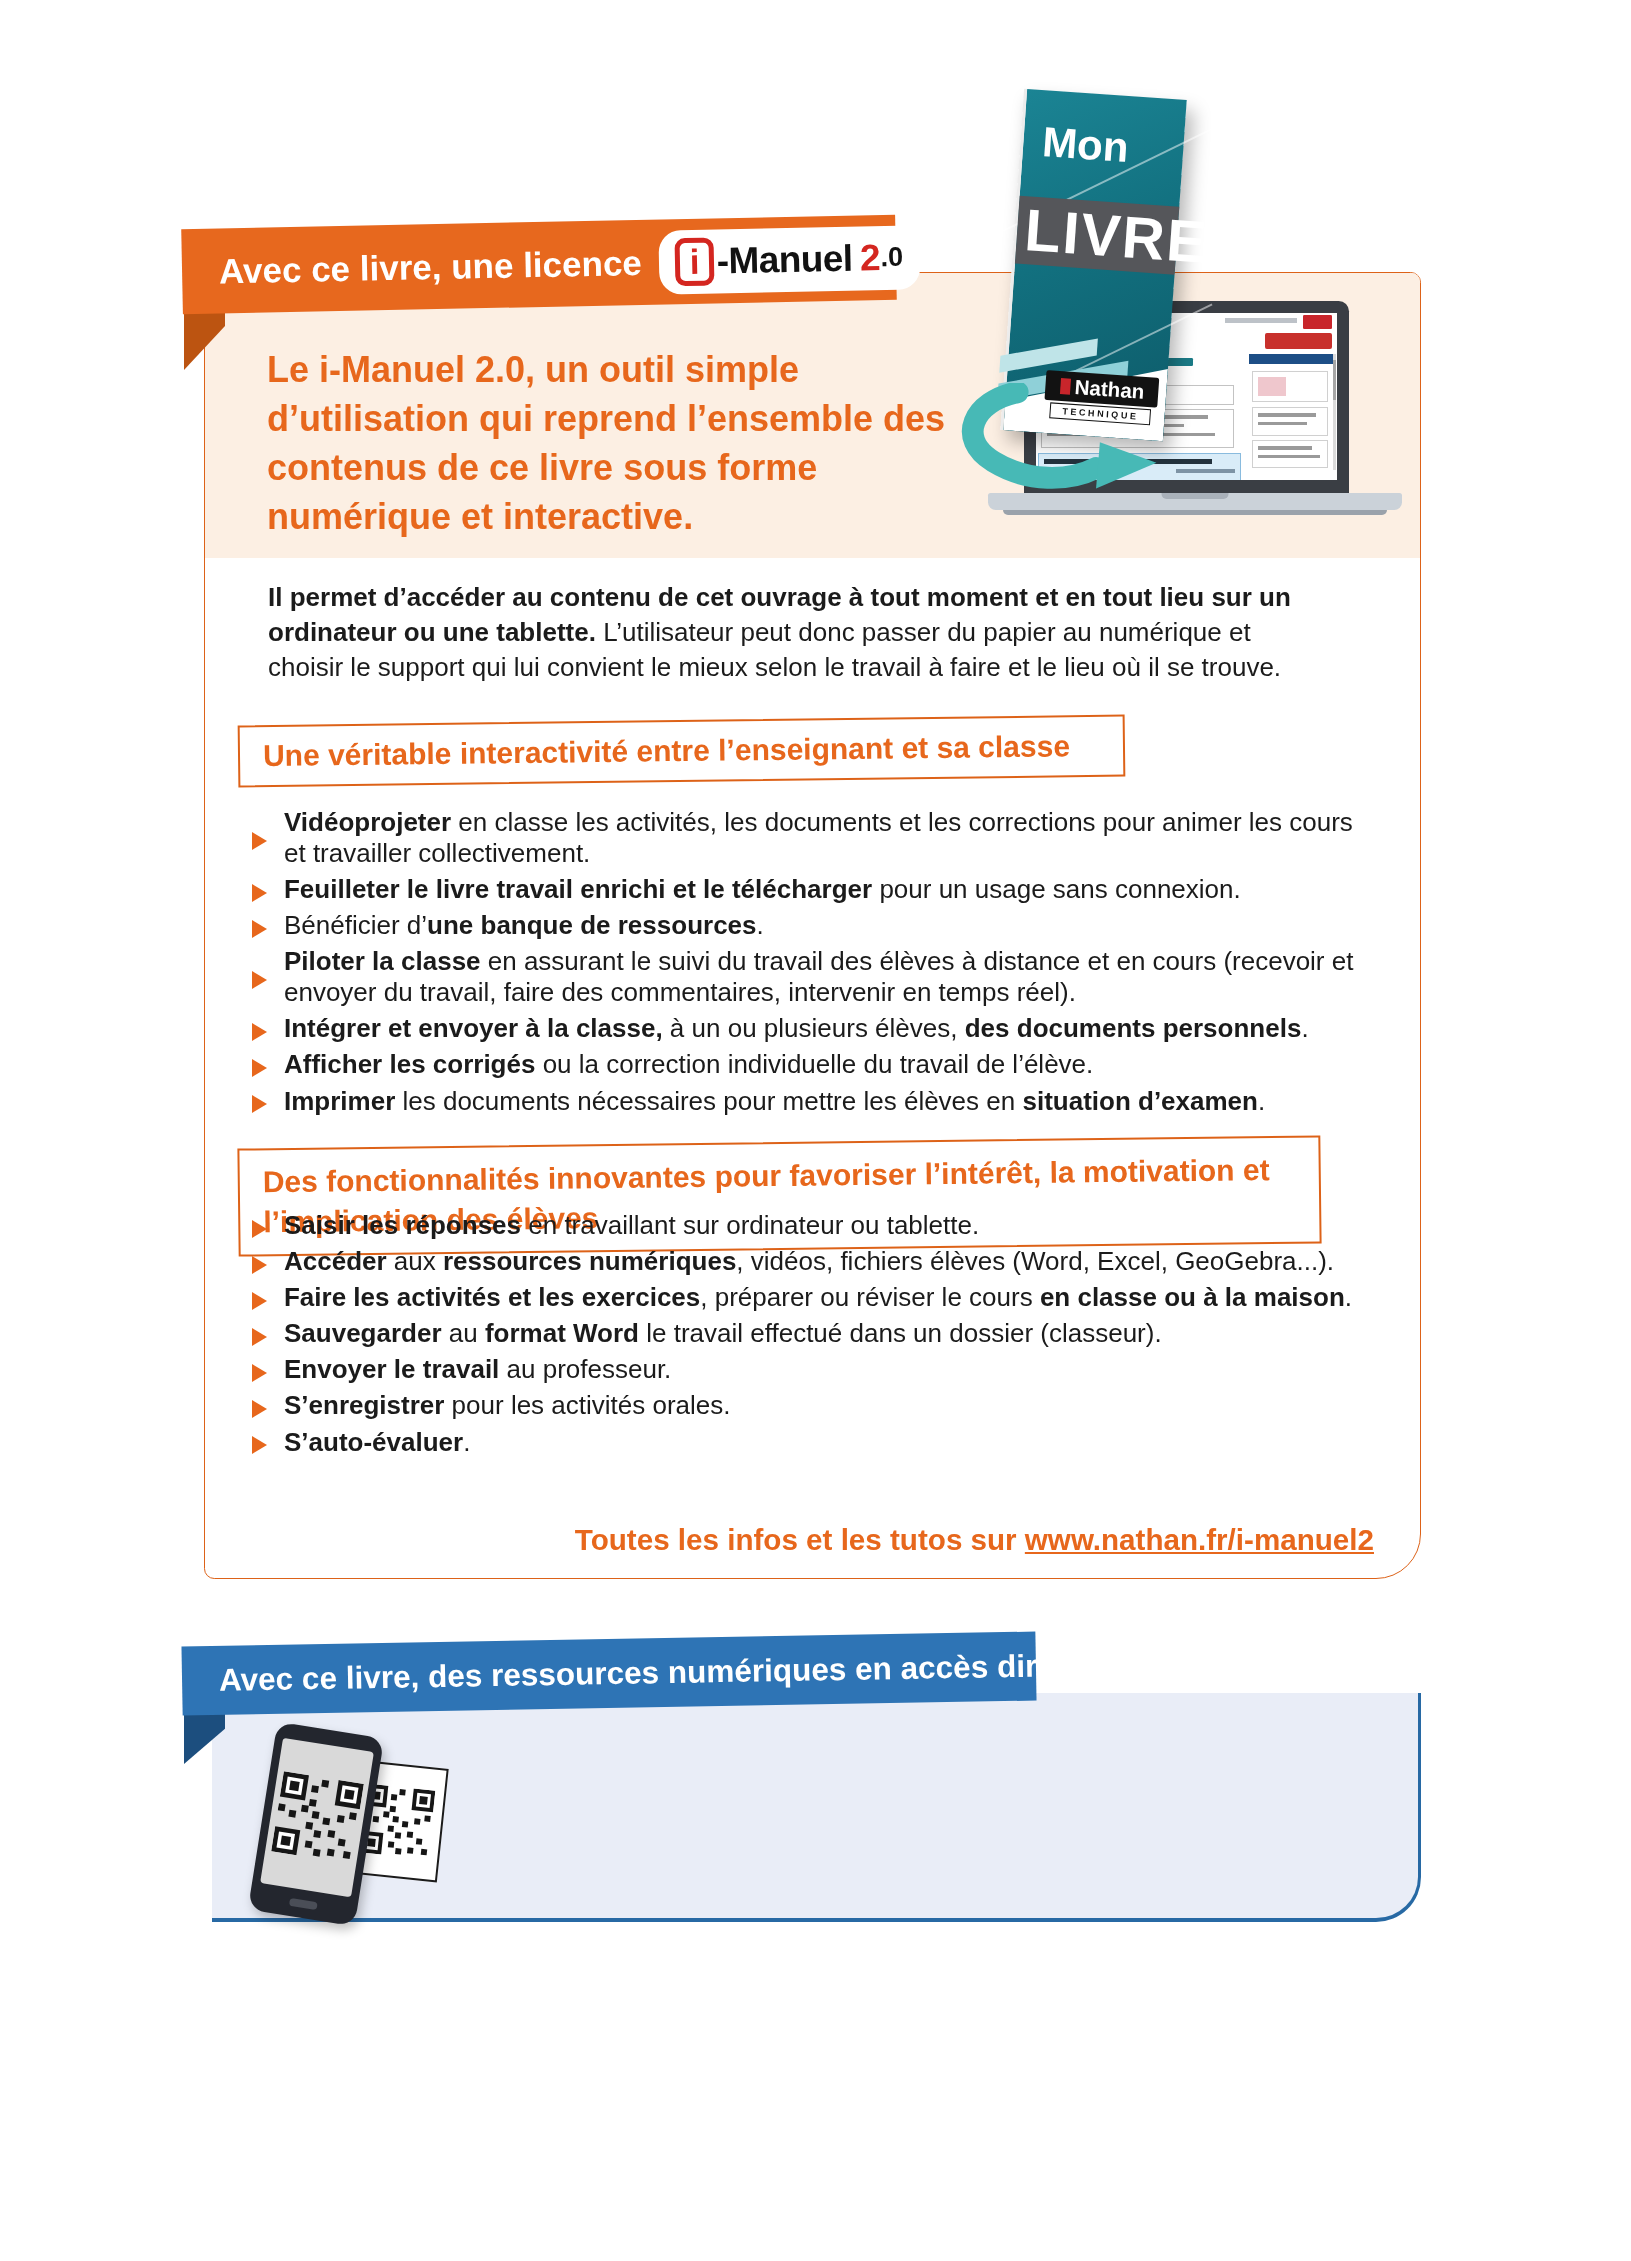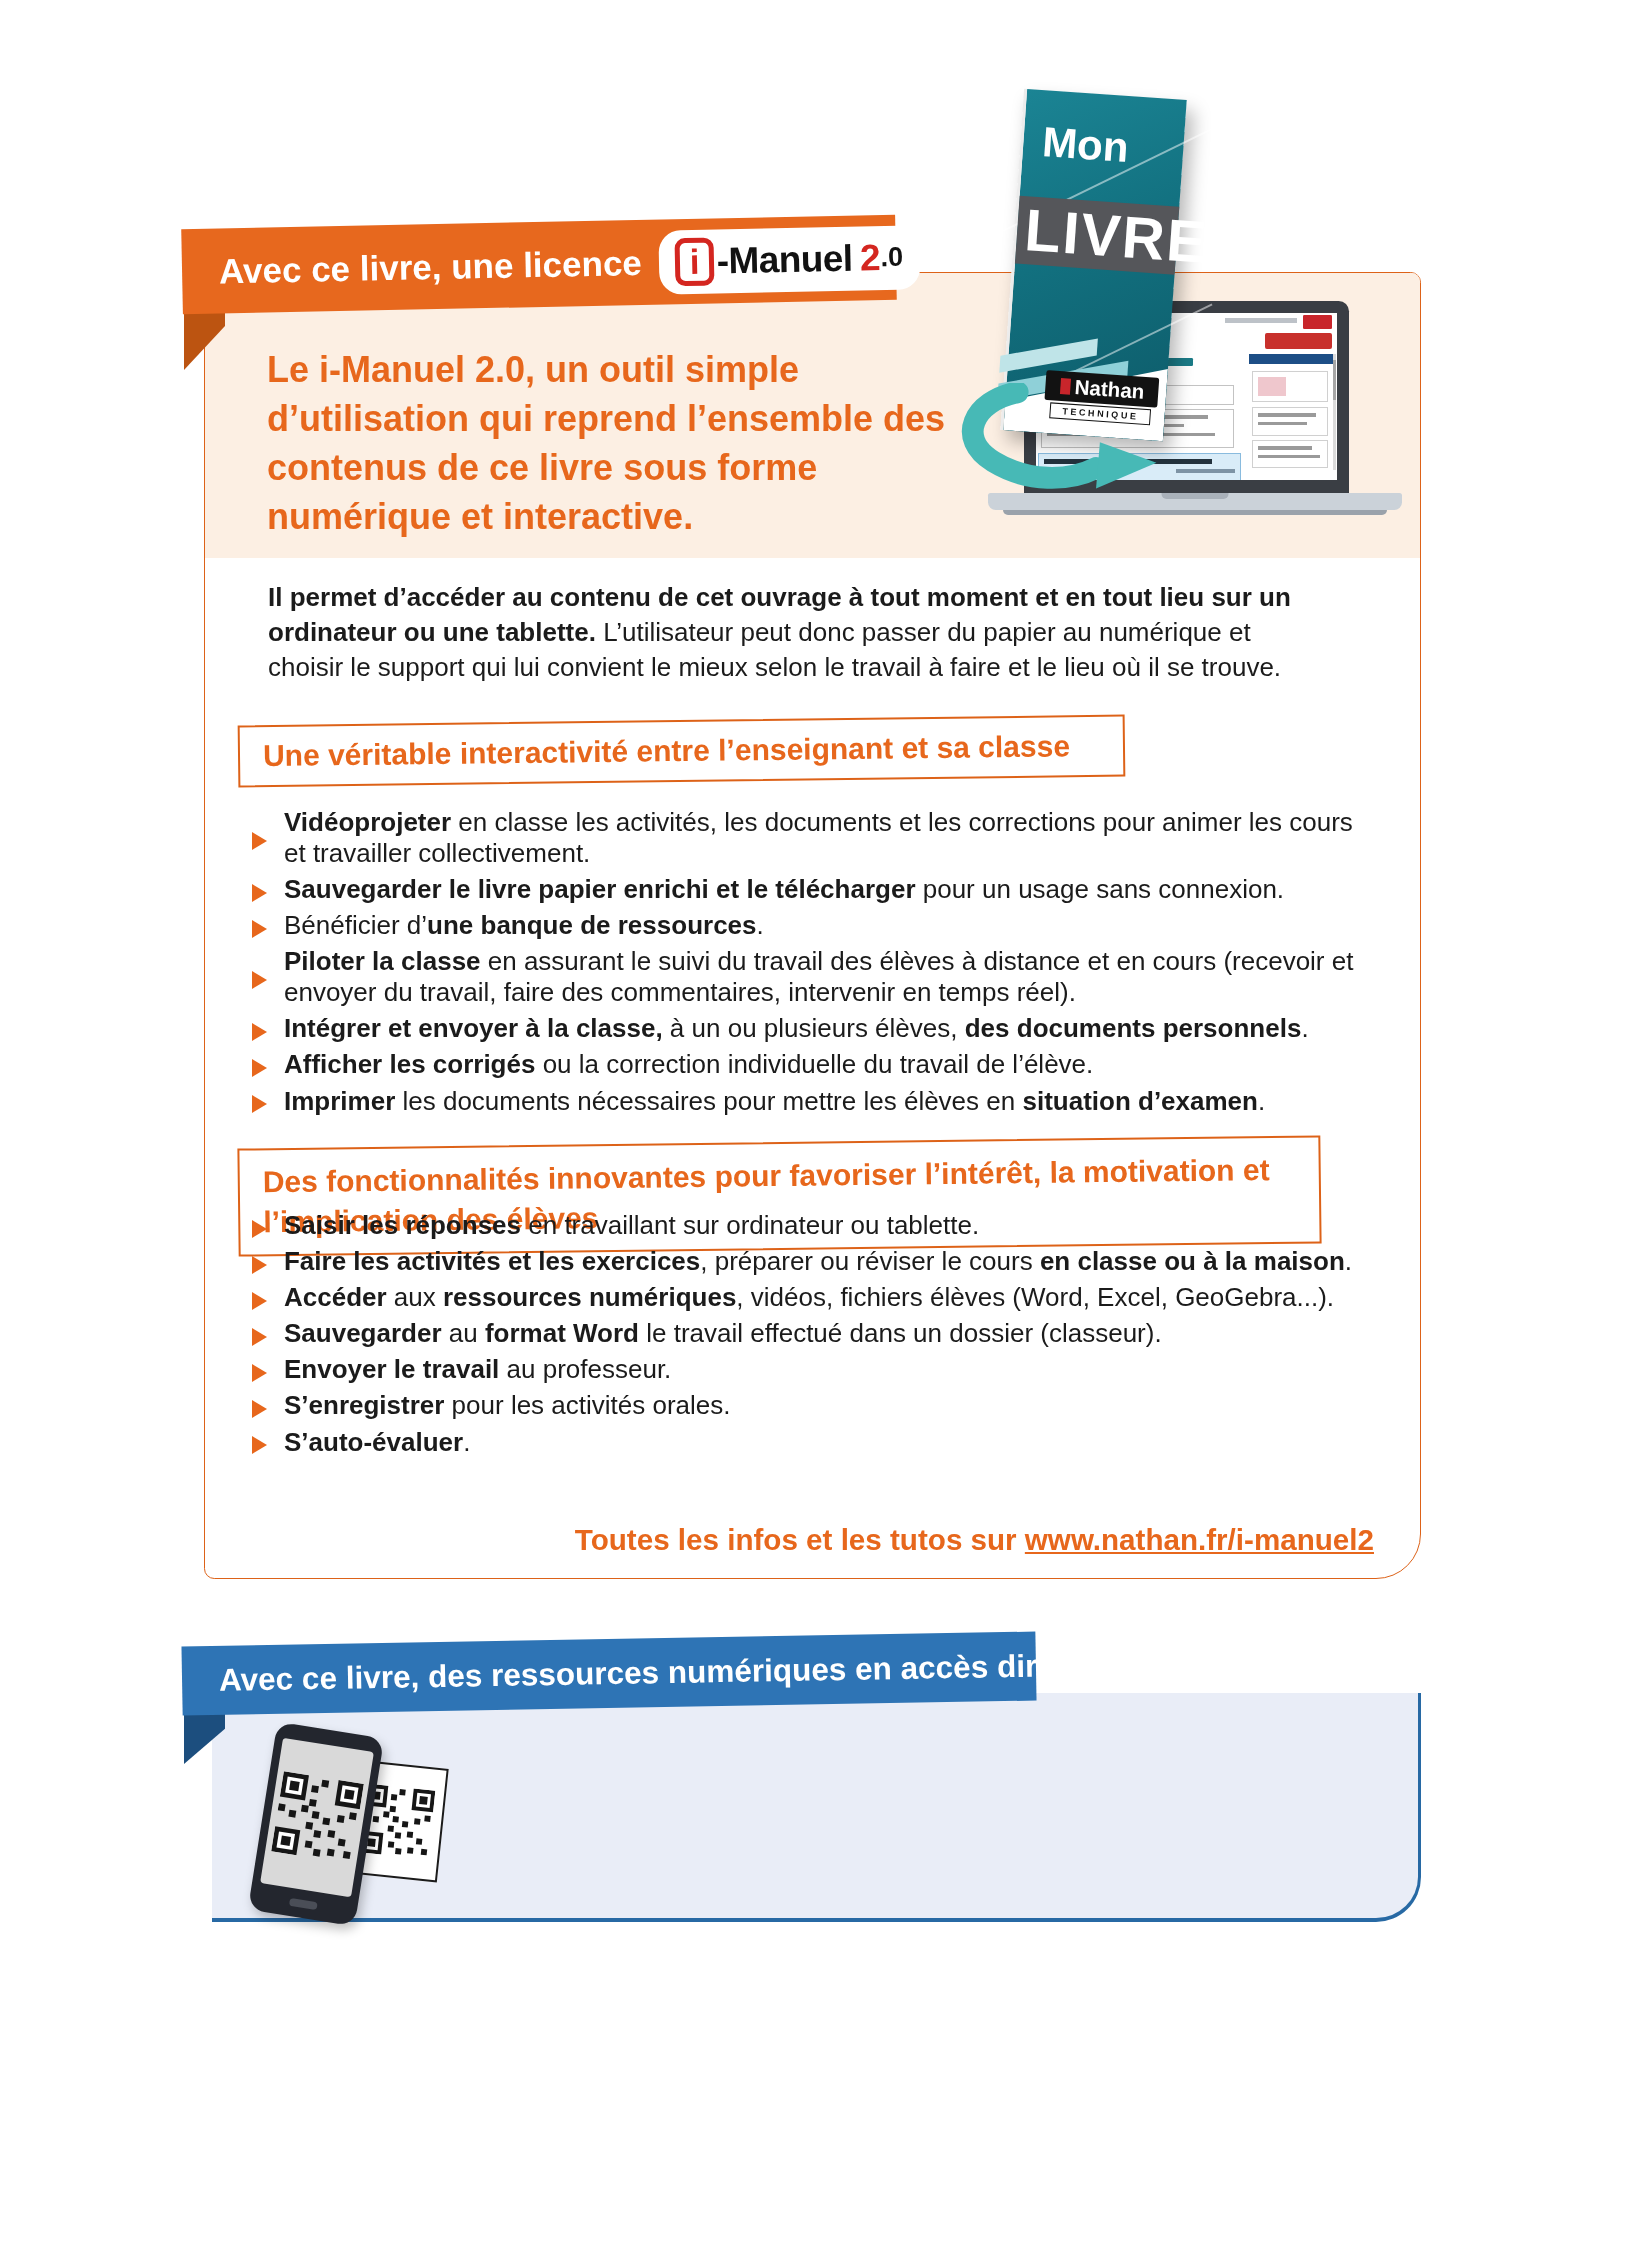--- a/index.html
+++ b/index.html
@@ -131,21 +131,21 @@
     <div id="section-title-1" class="section-box">
       <span>Une véritable interactivité entre l’enseignant et sa classe</span>
     </div>
     <div id="bullets-1" class="bullets">
         <div class="bullet">
           <span class="marker"></span>
           <span><span class="b">Vidéoprojeter</span><span> en classe les activités, les documents et les corrections pour animer les cours et travailler collectivement.</span></span>
         </div>
         <div class="bullet">
           <span class="marker"></span>
-          <span><span class="b">Sauvegarder le livre papier enrichi et le télécharger</span><span> pour un usage sans connexion.</span></span>
+          <span><span class="b">Feuilleter le livre travail enrichi et le télécharger</span><span> pour un usage sans connexion.</span></span>
         </div>
         <div class="bullet">
           <span class="marker"></span>
           <span><span>Bénéficier d’</span><span class="b">une banque de ressources</span><span>.</span></span>
         </div>
         <div class="bullet">
           <span class="marker"></span>
           <span><span class="b">Piloter la classe</span><span> en assurant le suivi du travail des élèves à distance et en cours (recevoir et envoyer du travail, faire des commentaires, intervenir en temps réel).</span></span>
         </div>
         <div class="bullet">
@@ -165,25 +165,25 @@
     <div id="section-title-2" class="section-box">
       <span>Des fonctionnalités innovantes pour favoriser l’intérêt, la motivation et l’implication des élèves</span>
     </div>
     <div id="bullets-2" class="bullets">
         <div class="bullet">
           <span class="marker"></span>
           <span><span class="b">Saisir les réponses</span><span> en travaillant sur ordinateur ou tablette.</span></span>
         </div>
         <div class="bullet">
           <span class="marker"></span>
+          <span><span class="b">Accéder</span><span> aux </span><span class="b">ressources numériques</span><span>, vidéos, fichiers élèves (Word, Excel, GeoGebra...).</span></span>
+        </div>
+        <div class="bullet">
+          <span class="marker"></span>
           <span><span class="b">Faire les activités et les exercices</span><span>, préparer ou réviser le cours </span><span class="b">en classe ou à la maison</span><span>.</span></span>
-        </div>
-        <div class="bullet">
-          <span class="marker"></span>
-          <span><span class="b">Accéder</span><span> aux </span><span class="b">ressources numériques</span><span>, vidéos, fichiers élèves (Word, Excel, GeoGebra...).</span></span>
         </div>
         <div class="bullet">
           <span class="marker"></span>
           <span><span class="b">Sauvegarder</span><span> au </span><span class="b">format Word</span><span> le travail effectué dans un dossier (classeur).</span></span>
         </div>
         <div class="bullet">
           <span class="marker"></span>
           <span><span class="b">Envoyer le travail</span><span> au professeur.</span></span>
         </div>
         <div class="bullet">

